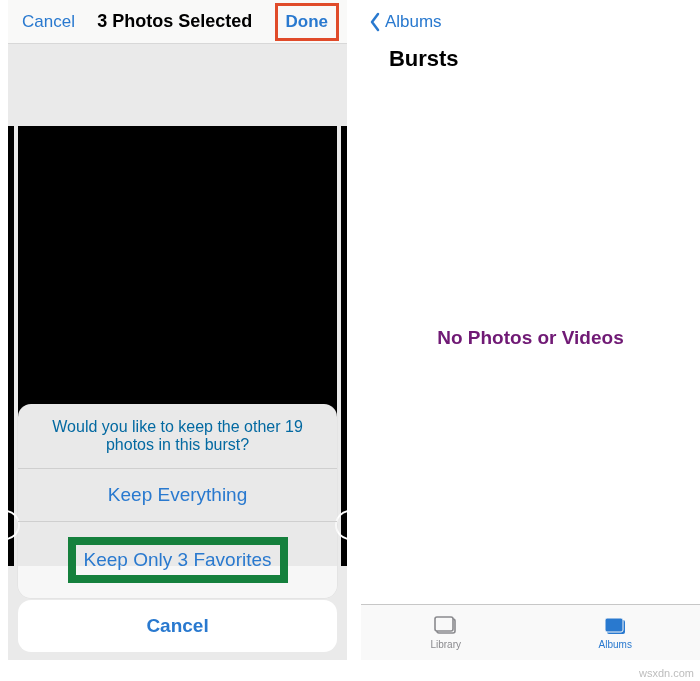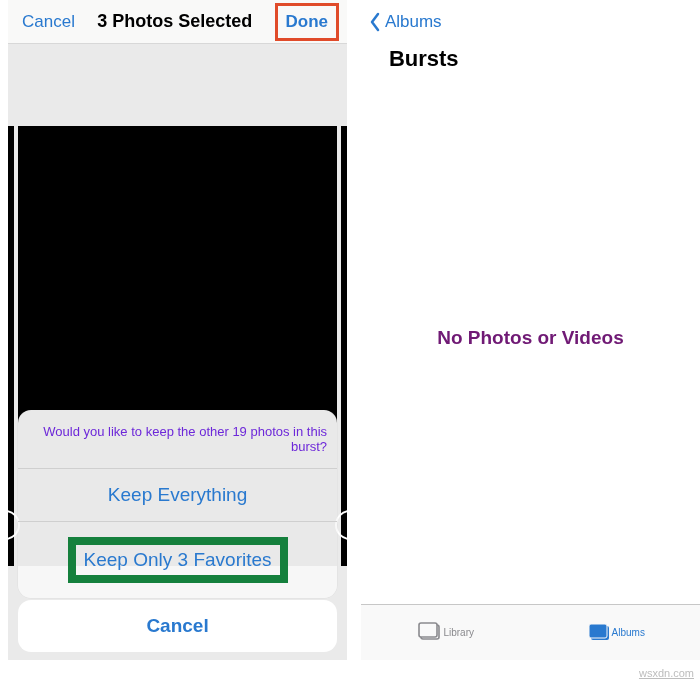--- a/index.html
+++ b/index.html
@@ -64,23 +64,23 @@
     .sheet {
       position: absolute;
       left: 10px; right: 10px; bottom: 62px;
       border-radius: 13px;
       overflow: hidden;
       background: rgba(248,248,248,0.94);
       box-shadow: 0 0 0 0.5px rgba(0,0,0,0.05);
     }
     .sheet-title {
       padding: 14px 10px;
-      text-align: right;
-      font-size: 13px;
-      color: #6d28d9;
+      text-align: center;
+      font-size: 16px;
+      color: #0369a1;
       border-bottom: 0.5px solid #cfcfcf;
     }
     .sheet-btn {
       padding: 15px 10px;
       text-align: center;
       font-size: 19px;
       color: #2979cf;
       border-bottom: 0.5px solid #cfcfcf;
     }
     .sheet-btn:last-child { border-bottom: none; }
@@ -157,34 +157,34 @@
     }
     .tabbar {
       height: 56px;
       border-top: 0.5px solid #c7c7c7;
       display: flex;
       background: #f9f9f9;
     }
     .tab {
       flex: 1;
       display: flex;
+      flex-direction: column;
       align-items: center;
       justify-content: center;
       font-size: 10px;
       color: #8a8a8e;
     }
     .tab.active { color: #2979cf; }
     .tab svg { width: 26px; height: 22px; margin-bottom: 2px; }
     .watermark {
       position: absolute;
       bottom: 2px; right: 6px;
       font-size: 11px;
       color: #bdbdbd;
       font-family: Arial, sans-serif;
-      text-decoration: underline;
     }
   </style>
 </head>
 <body>
 
 <div class="container">
 
   <div class="left">
     <div class="left-header">
       <span class="hl-cancel">Cancel</span>

